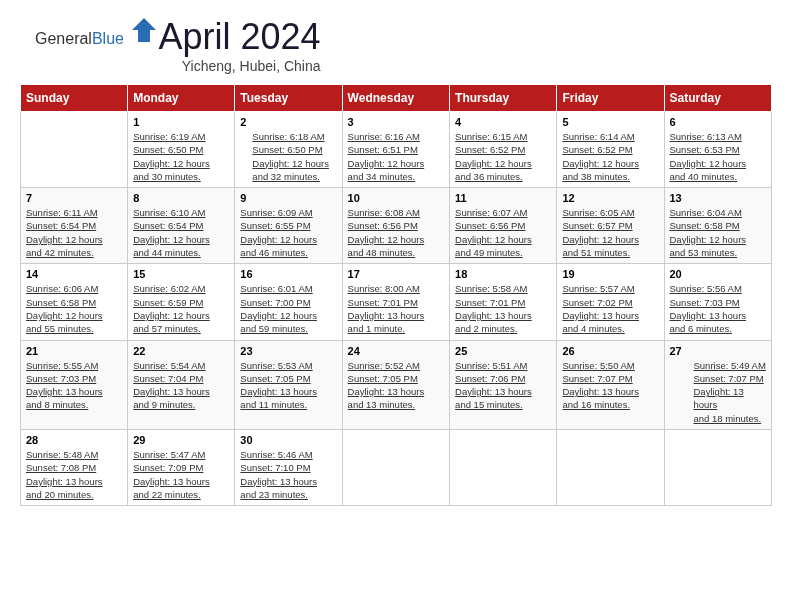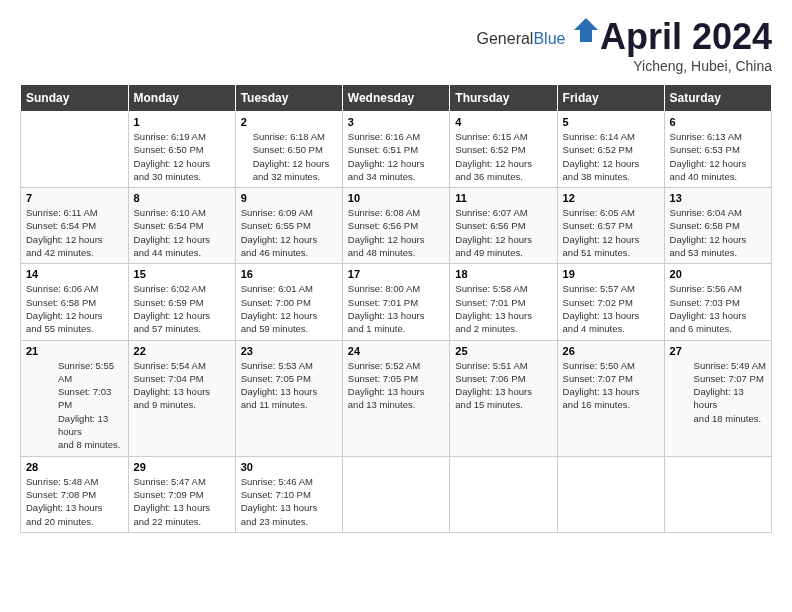--- a/index.html
+++ b/index.html
@@ -10,53 +10,54 @@
       height: 612px;
       overflow: hidden;
     }
     .page {
       width: 792px;
       padding: 16px 20px 10px 20px;
     }
     .header-area {
       display: flex;
       align-items: flex-start;
-      justify-content: flex-end;
+      justify-content: flex-start;
       margin-bottom: 10px;
+      margin-left: 15px;
     }
     .logo {
       display: flex;
       align-items: center;
     }
     .logo-general { color: #333; }
     .logo-blue { color: #2a6db5; }
     .logo-icon {
       width: 28px;
       height: 28px;
       margin-left: 2px;
     }
     .title-area {
       text-align: right;
     }
     .month-title {
       font-size: 36px;
-      font-weight: bold;
+      font-weight: normal;
       color: #1a1a2e;
     }
     .subtitle {
       font-size: 14px;
       color: #444;
     }
     .calendar {
       width: 100%;
       border-collapse: collapse;
       font-size: 10px;
     }
     .calendar th {
-      background-color: #404040;
+      background-color: #b91c1c;
       color: #fff;
       text-align: left;
       padding: 6px 5px;
       font-size: 12px;
       border: 1px solid #fff;
     }
     .calendar td {
       border: 1px solid #ccc;
       vertical-align: top;
       padding: 4px 5px;
@@ -70,20 +71,21 @@
     .day-num {
       font-weight: bold;
       font-size: 11px;
       display: block;
       margin-bottom: 2px;
     }
     .day-info {
       font-size: 9.5px;
       color: #333;
       line-height: 1.4;
+      text-decoration: underline;
     }
     .empty-cell {
       background: #fff !important;
     }
     .calendar tbody tr:last-child td {
       min-height: 60px;
     }
   </style>
 </head>
 <body>
@@ -260,21 +262,21 @@
             <span class="day-num">20</span>
             <div class="day-info" style="white-space: pre-line;">Sunrise: 5:56 AM
 Sunset: 7:03 PM
 Daylight: 13 hours
 and 6 minutes.</div>
           </td>
         </tr>
         <tr>
           <td>
             <span class="day-num">21</span>
-            <div class="day-info" style="white-space: pre-line; margin-left: 32px;">Sunrise: 5:55 AM
+            <div class="day-info" style="white-space: pre-line;">Sunrise: 5:55 AM
 Sunset: 7:03 PM
 Daylight: 13 hours
 and 8 minutes.</div>
           </td>
           <td>
             <span class="day-num">22</span>
             <div class="day-info" style="white-space: pre-line;">Sunrise: 5:54 AM
 Sunset: 7:04 PM
 Daylight: 13 hours
 and 9 minutes.</div>

